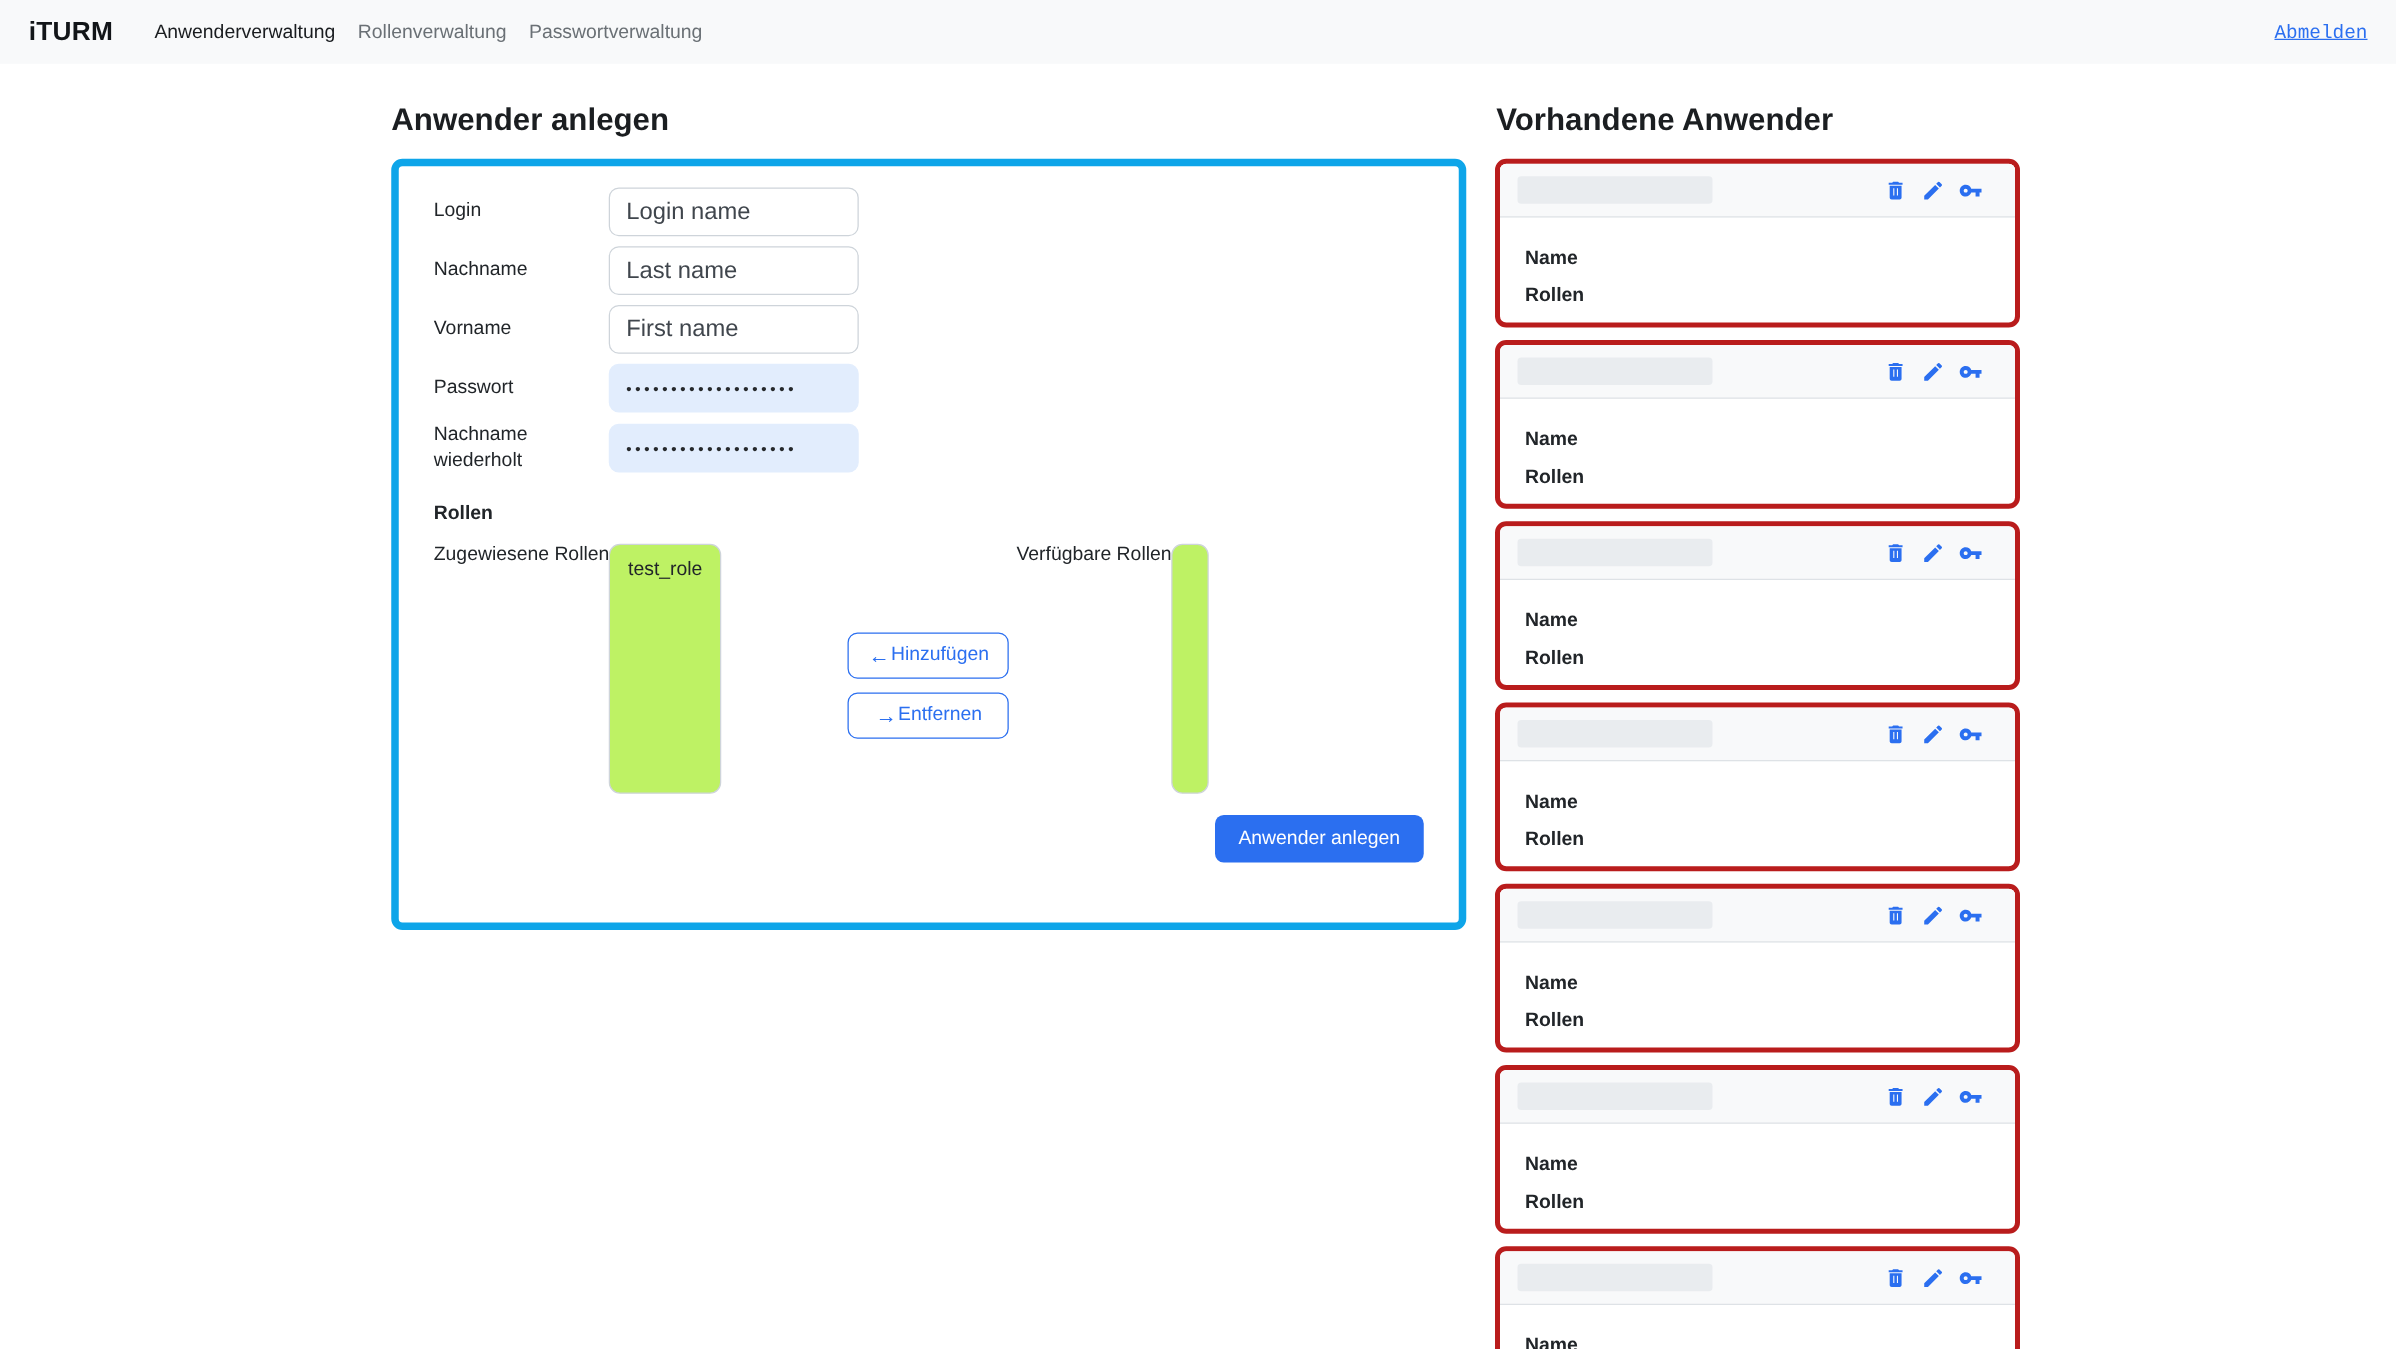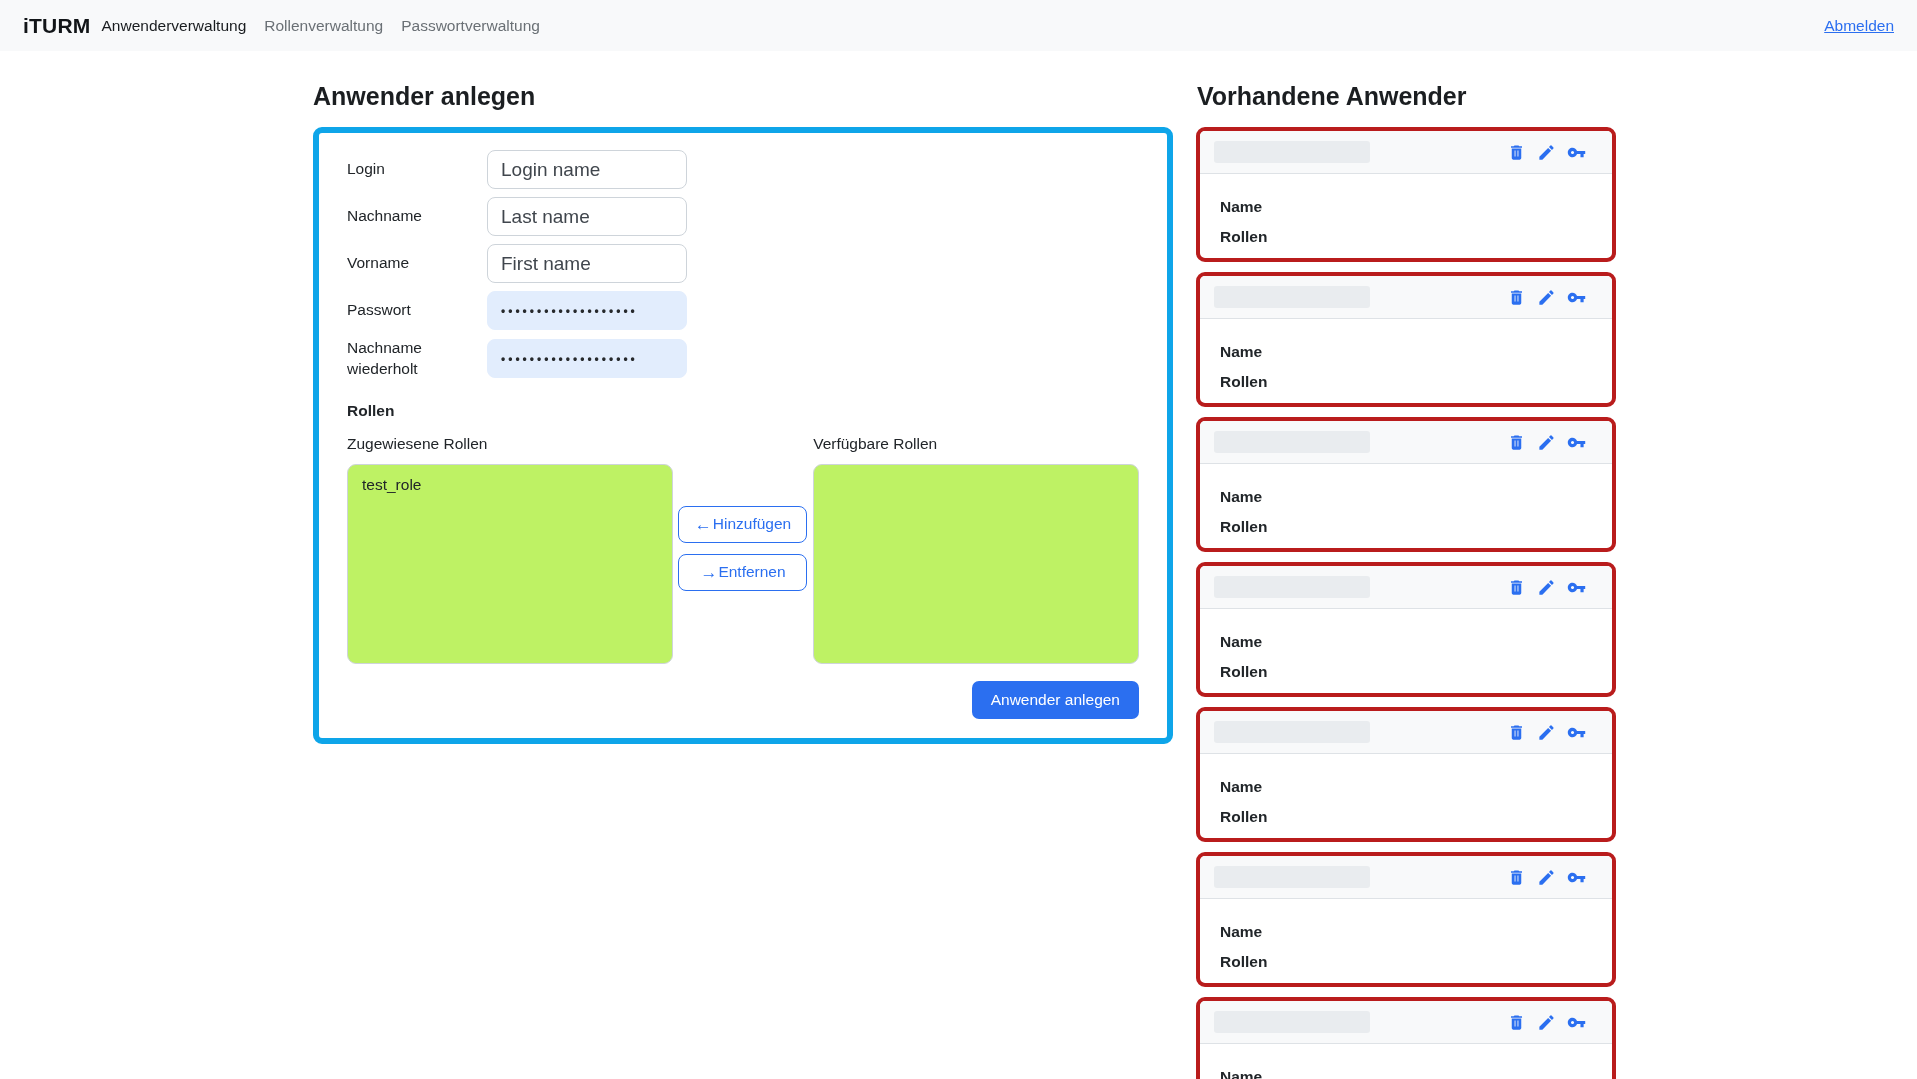--- a/index.html
+++ b/index.html
@@ -2,46 +2,46 @@
 <html><head>
 <meta charset="utf-8">
 <style>
   * { margin:0; padding:0; box-sizing:border-box; }
   html,body { width:1917px; height:1079px; overflow:hidden; background:#ffffff;
               font-family:"Liberation Sans", sans-serif; color:#212529; }
 
   
   .navbar { position:absolute; top:0; left:0; width:1917px; height:51px;
             background:#f8f9fa; display:flex; align-items:center; padding:0 23px; }
-  .brand { font-size:21px; font-weight:700; color:#121518; letter-spacing:.2px; margin-right:11px; }
+  .brand { font-size:21px; font-weight:700; color:#121518; letter-spacing:.2px; margin-right:33px; }
   .nav-links { display:flex; align-items:flex-start; gap:18px; }
   .nav-link { font-size:15.5px; color:#6a7075; text-decoration:none; cursor:pointer; }
   .nav-link.active { color:#191c1f; font-weight:500; }
-  .logout-link { margin-left:auto; font-size:15.5px; color:#2b6ff0; text-decoration:underline; cursor:pointer; }
+  .logout-link { margin-left:auto; font-size:15.5px; color:#2b6ff0; text-decoration:underline; cursor:pointer;font-family:Liberation Mono, monospace; }
 
   
   .section-title { position:absolute; font-size:25px; font-weight:700; color:#1b1e21; }
   .title-left  { left:313px; top:82px; }
   .title-right { left:1197px; top:82px; }
 
   
   .form-card { position:absolute; left:313px; top:127px; width:860px; height:617px;
                border:6px solid #0ea5e9; border-radius:9px; background:#fff; padding:17px 28px; }
   .form-row { display:flex; align-items:center; margin-bottom:8px; }
   .form-label { width:140px; font-size:15.5px; color:#212529; line-height:1.35; padding-right:10px; }
   .form-input { width:200px; height:39px; border:1px solid #ced4da; border-radius:8px;
                 padding:0 13px; font-size:19px; color:#212529; background:#fff; outline:none;
                 font-family:"Liberation Sans", sans-serif; }
   .form-input::placeholder { color:#40464d; opacity:1; }
   .form-input.pw { background:#e2edfd; border-color:#e2edfd; font-size:12px; font-weight:700;
                    letter-spacing:3px; color:#26292c; }
 
   .roles-title { font-size:15.5px; font-weight:700; margin:22px 0 0 0; }
   .roles-grid { display:flex; margin-top:15px; }
-  .roles-col { width:339px; display:flex; flex-direction:column; }
+  .roles-col { width:339px; display:flex; flex-direction:row; }
   .roles-col-label { font-size:15.5px; color:#212529; margin-bottom:11px; }
   .role-list { height:200px; border:1px solid #ced4da; border-radius:9px; background:#bef264;
                padding:9px 14px; overflow:auto; }
   .role-item { font-size:15.5px; color:#212529; padding:2px 0; cursor:default; }
   .roles-mid { width:146px; display:flex; flex-direction:column; align-items:center; padding-top:71px; gap:11px; }
   .btn-outline { min-width:129px; height:37px; background:#fff; border:1.5px solid #2b6ff0;
                  border-radius:8px; color:#2b6ff0; font-size:15.5px; display:flex;
                  align-items:center; justify-content:center; cursor:pointer;
                  font-family:"Liberation Sans", sans-serif; }
   .btn-outline .arrow { font-size:17px; line-height:1; margin-right:1px; }

